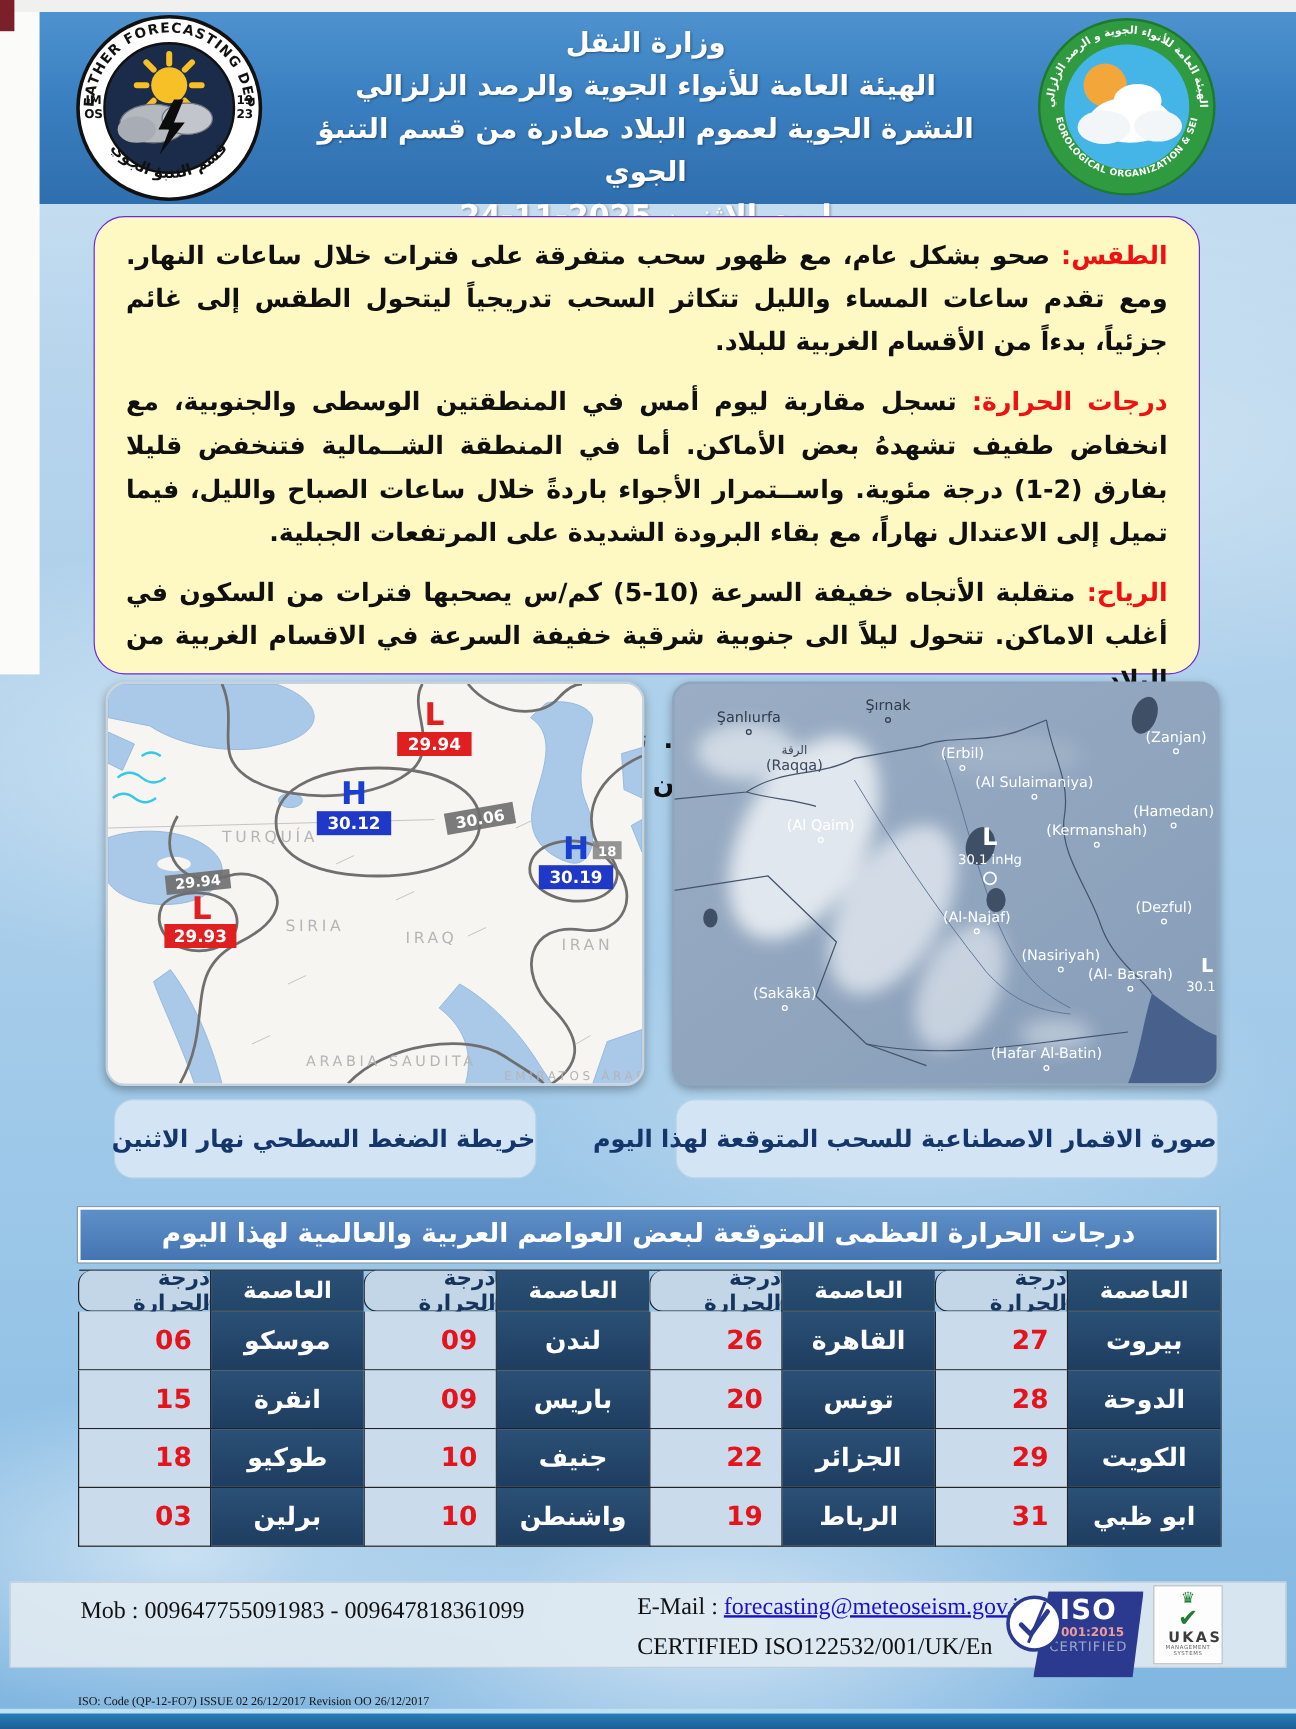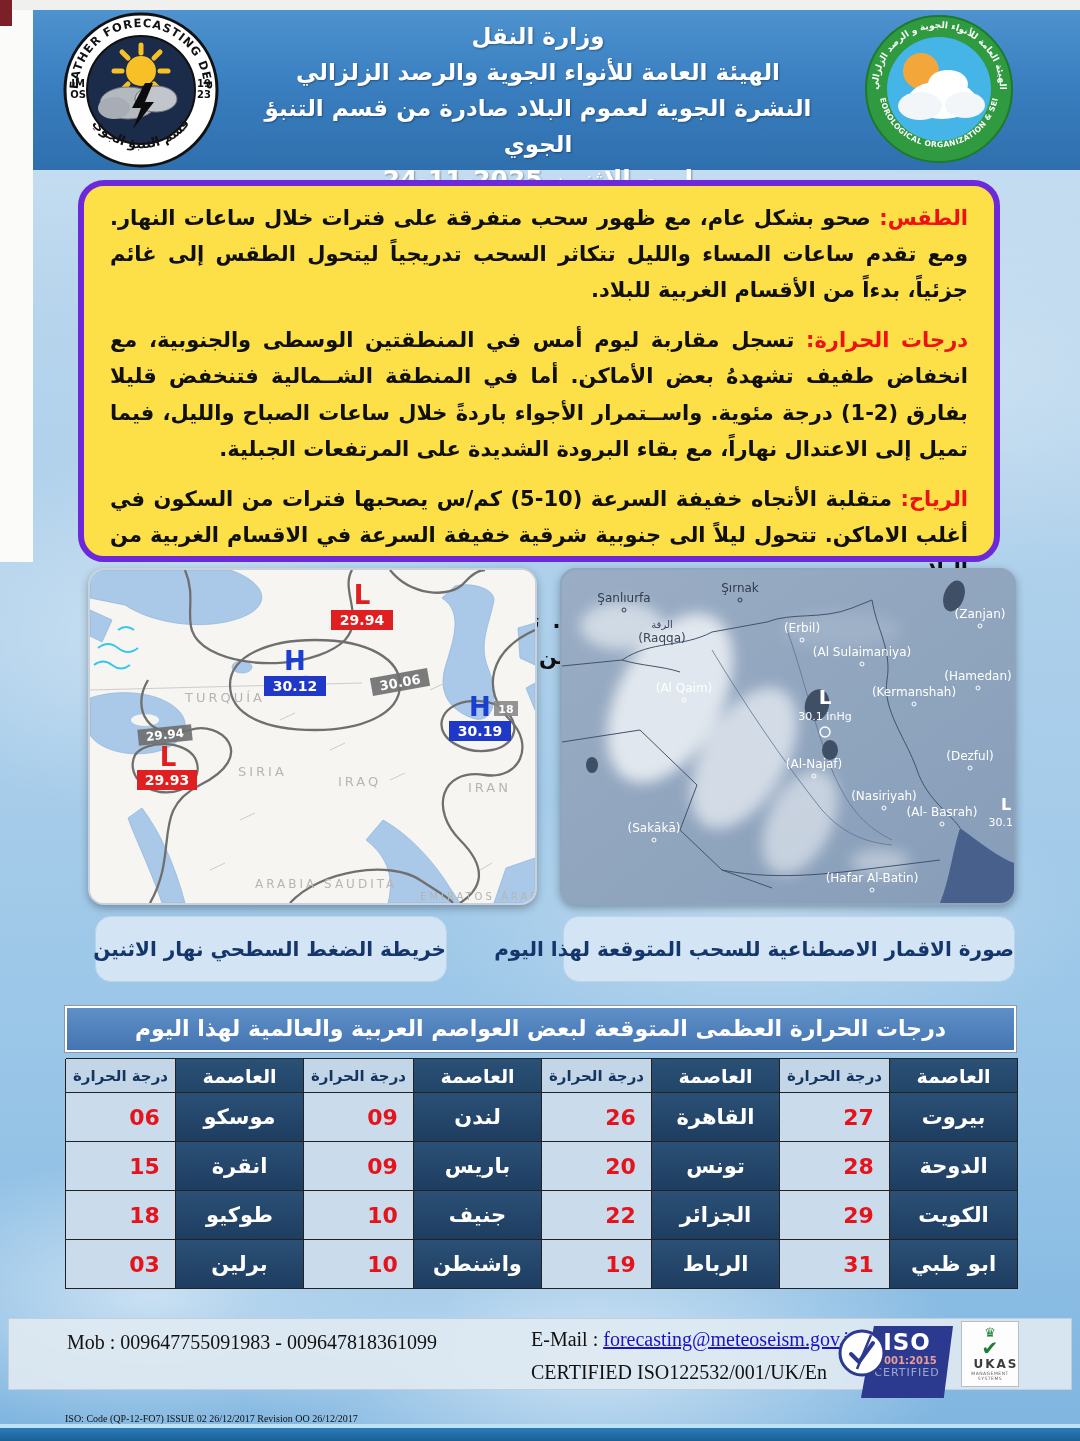--- a/index.html
+++ b/index.html
@@ -28,21 +28,21 @@
     background:linear-gradient(180deg,#4e93cf 0%, #3a7fc0 45%, #2f6fae 100%); }
   .header-text { position:absolute; left:233px; top:18px; width:610px; text-align:center;
     direction:rtl; color:#fff; font-weight:bold; }
   .header-text .l { font-size:23px; line-height:36px; text-shadow:1px 1px 2px rgba(0,0,0,.35); }
   .header-text .l4 { font-size:25px; }
   .logo-left { position:absolute; left:62px; top:11px; width:158px; height:158px; }
   .logo-right { position:absolute; left:864px; top:14px; width:150px; height:150px; }
 
   
   .content-box { position:absolute; left:78px; top:180px; width:922px; height:382px;
-    background:#fde047; border:6px solid #6d28d9; border-radius:26px;
+    background:#fef9c3; border:1px solid #6d28d9; border-radius:26px;
     padding:14px 26px 10px 26px; direction:rtl; }
   .content-box p { font-size:21px; font-weight:bold; color:#101010; line-height:1.72;
     text-align:justify; margin-bottom:14px; }
   .plabel { color:#ee1111; }
 
   
   .map-frame { position:absolute; top:568px; height:337px; border-radius:16px; overflow:hidden;
     box-shadow:0 3px 8px rgba(0,0,0,.3); }
   .map-pressure { left:88px; width:449px; border:2px solid #c8d2dc; background:#f6f5f2; }
   .map-satellite { left:560px; width:456px; border:2px solid #8fa6bf; background:#92a6bf; }
@@ -62,21 +62,21 @@
     display:grid; grid-template-columns:128px 110px 128px 110px 128px 110px 128px 110px;
     grid-template-rows:34px repeat(4, 49px);
     border-top:1px solid #222; border-right:1px solid #222; }
   .temp-table > div { border-left:1px solid #222; border-bottom:1px solid #222;
     display:flex; align-items:center; justify-content:center; }
   .cell-dark { background:linear-gradient(180deg,#2b5076,#1e3d60); color:#fff;
     font-weight:bold; font-size:21px; }
   .cell-light { background:#cadcec; color:#e5131c; font-weight:bold; font-size:22px;padding-left:48px; }
   .hdr-dark { background:linear-gradient(180deg,#2b5076,#224668); color:#fff;
     font-weight:bold; font-size:19px; }
-  .hdr-light { background:#c2d6e8; color:#15355e; font-weight:bold; font-size:15px; }
+  .hdr-light { background:#c2d6e8; color:#15355e; font-weight:bold; font-size:18px;border-radius:11px; }
 
   
   .footer-band { position:absolute; left:8px; top:1318px; width:1064px; height:72px;
     background:rgba(224,234,242,.9); border:1px solid #c2cedb; }
   .f-serif { font-family:"Liberation Serif", serif; color:#111; position:absolute; }
   .f-mob { left:58px; top:12px; font-size:20px; }
   .f-email { left:522px; top:9px; font-size:20px; }
   .f-email a { color:#1a12c8; text-decoration:underline; }
   .f-iso { left:56px; top:61px; font-size:10px;margin-top:33px; }
   .f-cert { left:522px; top:42px; font-size:20px; }

